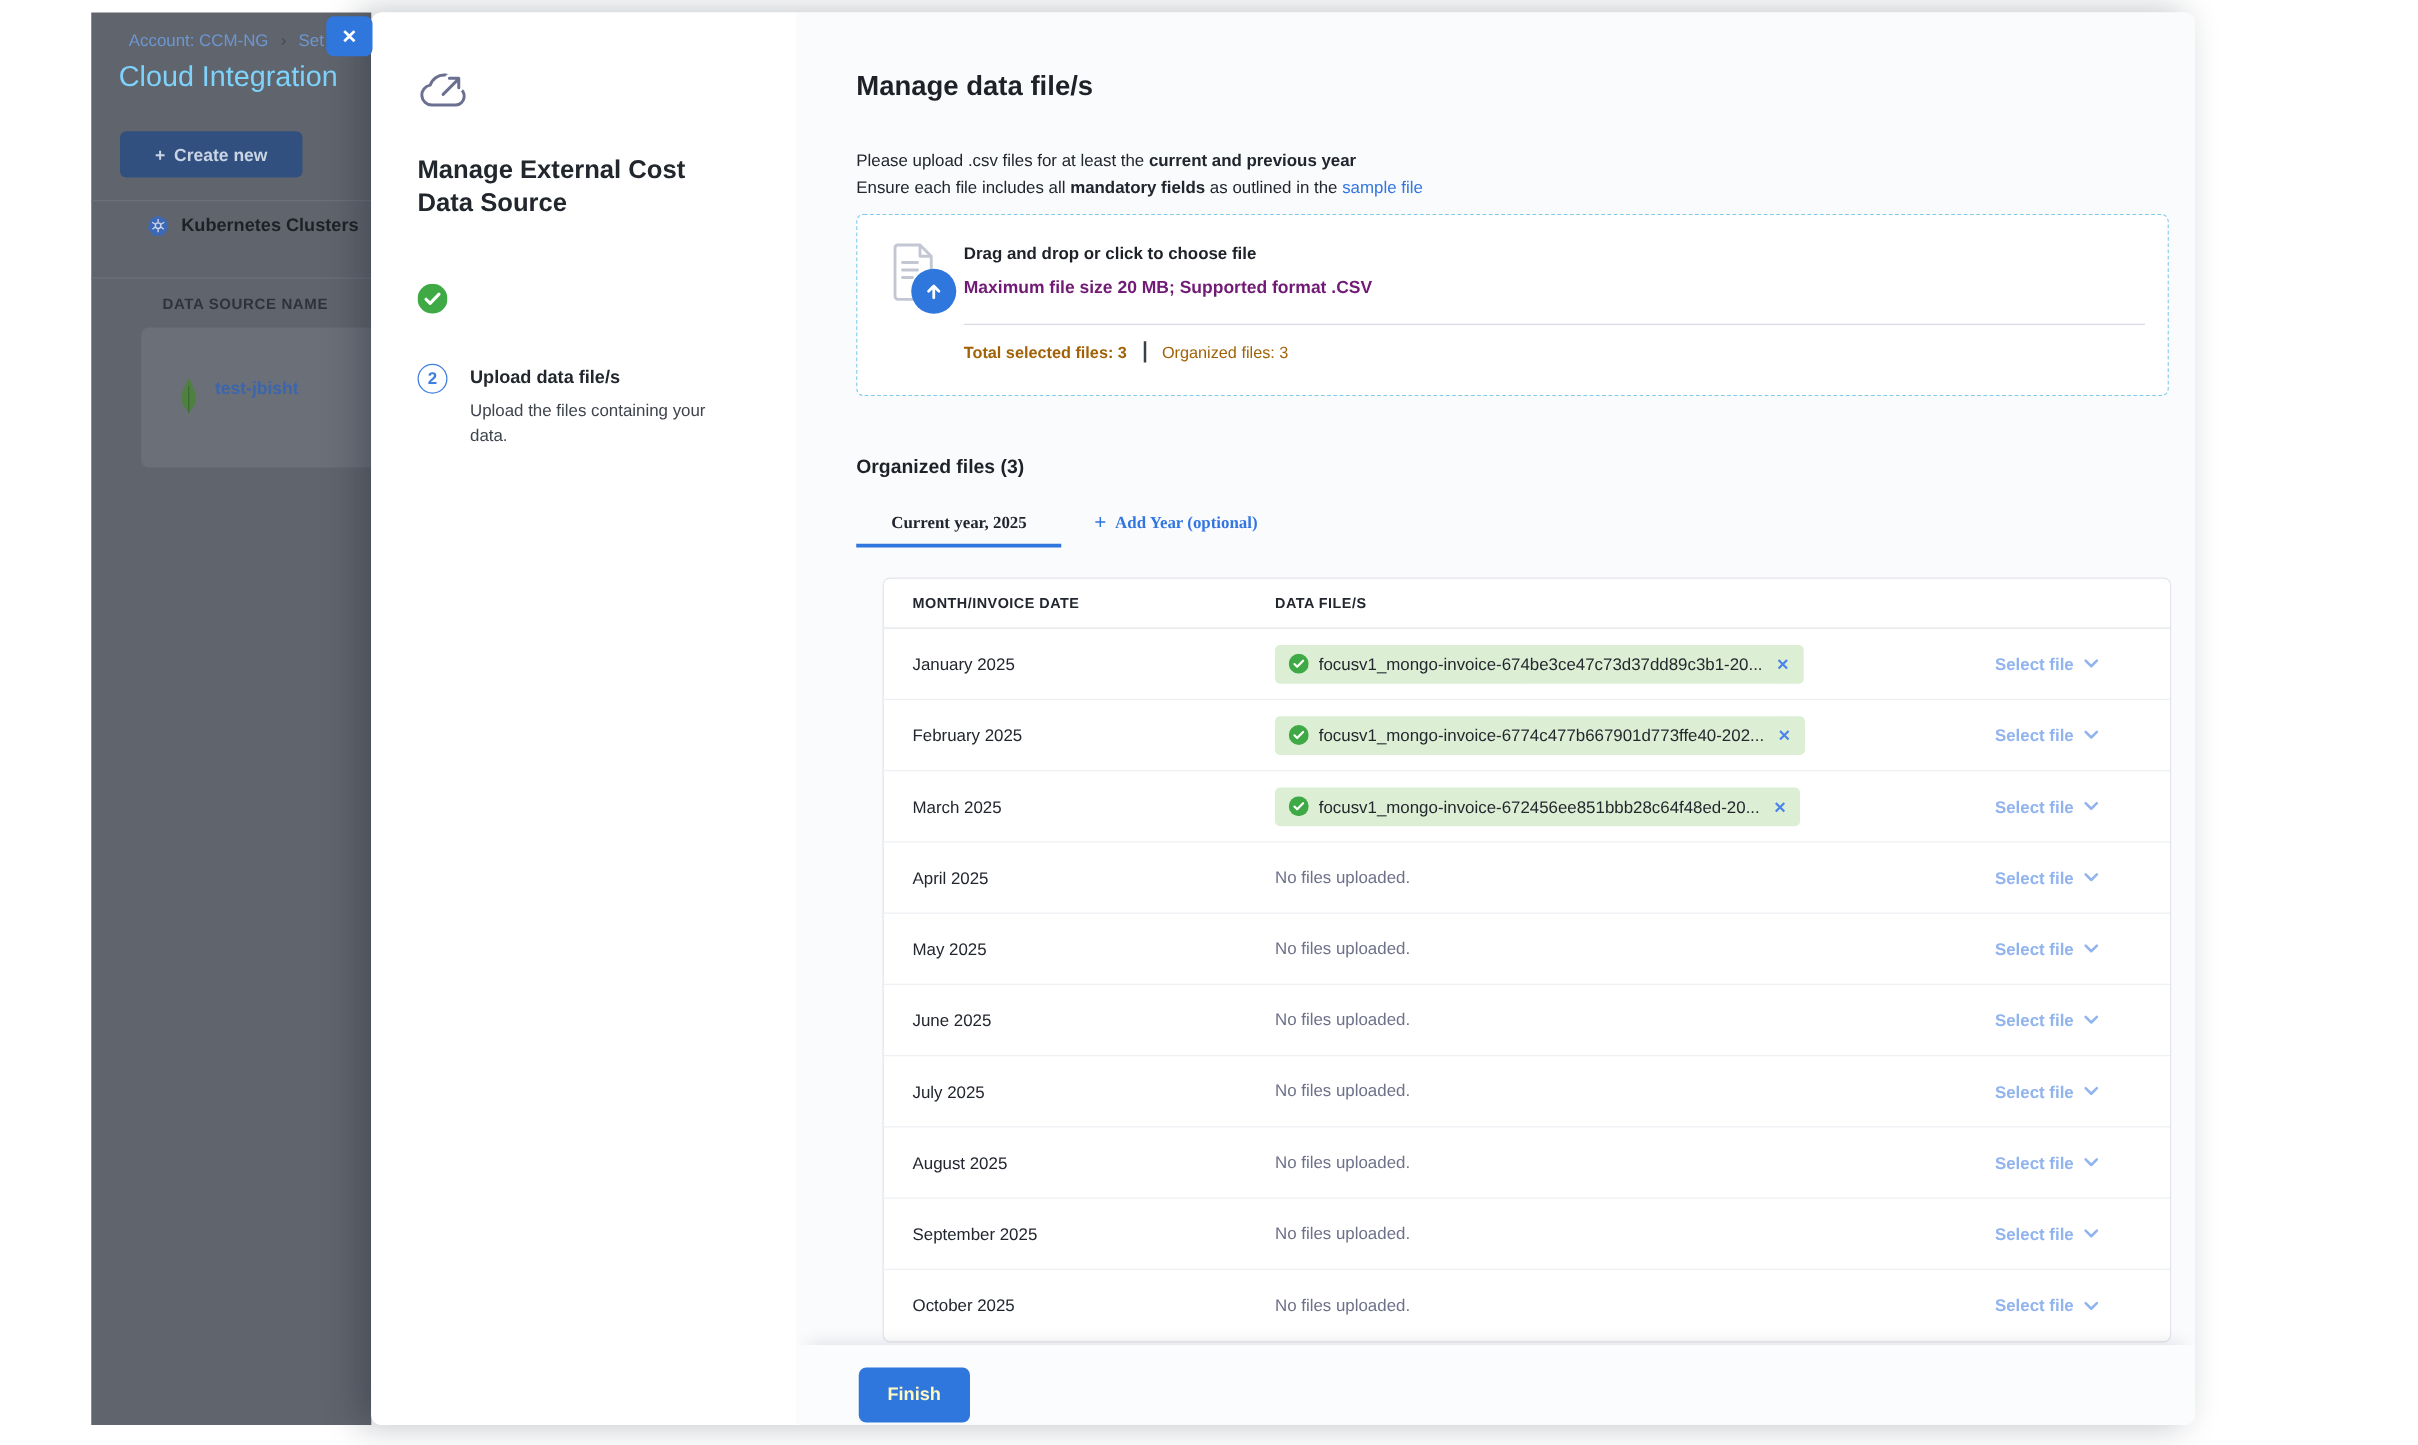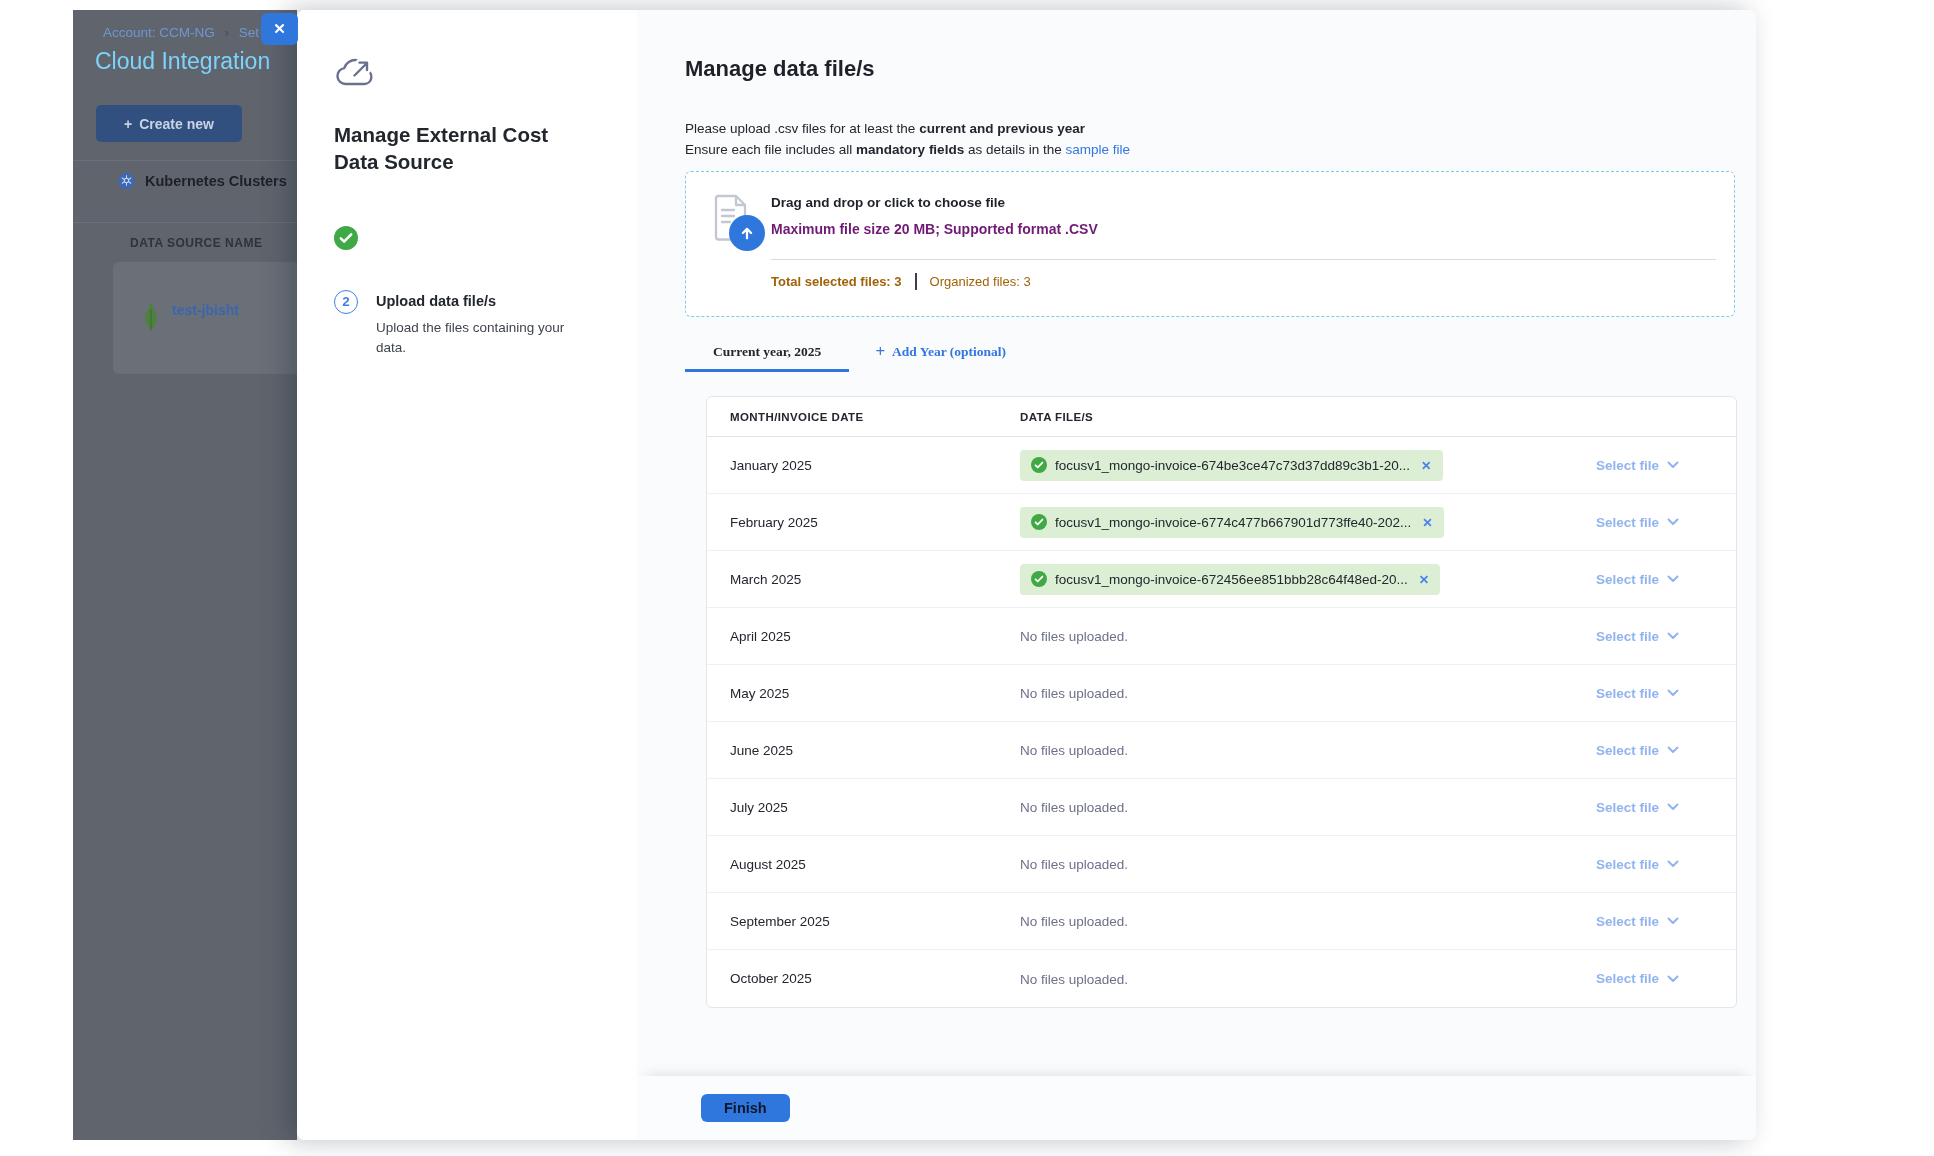--- a/index.html
+++ b/index.html
@@ -92,22 +92,22 @@
   .t-empty { font-size:13.5px; color:#6d7089; }
   .chip { display:inline-flex; align-items:center; gap:8px; height:31px; padding:0 11px;
           background:#dcefd5; border-radius:4px; max-width:520px; }
   .chip-name { font-size:13.5px; color:#23272e; white-space:nowrap; }
   .chip-close { margin-left:3px; color:#4b83ea; font-size:12.5px; font-weight:700; cursor:pointer; }
   .select-file { justify-self:end; margin-right:57px; display:flex; align-items:center; gap:8px;
                  color:#91b4ef; font-size:13.5px; font-weight:700; cursor:pointer; white-space:nowrap; }
 
   .main-footer { position:absolute; left:0; right:0; bottom:0; height:64px; background:#fbfcfd;
                  box-shadow:0 -10px 14px -10px rgba(16,24,40,.14); border-radius:0 0 8px 0; }
-  .finish-btn { position:absolute; left:64px; top:18px; height:28px; padding:0 23px; background:#2f76dd;
-                border:none; border-radius:6px; color:#0f172a; font-size:14.5px; font-weight:700;
+  .finish-btn { position:absolute; left:50px; top:18px; height:44px; padding:0 23px; background:#2f76dd;
+                border:none; border-radius:6px; color:#fef9c3; font-size:14.5px; font-weight:700;
                 font-family:"Liberation Sans", sans-serif; cursor:pointer; }
 </style>
 </head>
 <body>
 
 <div class="canvas">
 
   <div class="bg-page">
     <div class="bp-breadcrumb">
       <span class="link" style="color:#6d96d2">Account: CCM-NG</span>
@@ -198,21 +198,21 @@
     <div class="drawer-main">
       <div class="main-scroll">
 
         <div class="main-title">Manage data file/s</div>
 
         <div class="instructions">
           <div>
             <span>Please upload .csv files for at least the </span><b>current and previous year</b>
           </div>
           <div>
-            <span>Ensure each file includes all </span><b>mandatory fields</b><span> as details in the </span><a class="link">sample file</a>
+            <span>Ensure each file includes all </span><b>mandatory fields</b><span> as outlined in the </span><a class="link">sample file</a>
           </div>
         </div>
 
         <div class="dropzone">
           <span class="dz-icon">
             <svg width="42" height="50" viewBox="0 0 42 50">
               <path d="M7 3h18l9 9v32a2.5 2.5 0 0 1-2.5 2.5h-24A2.5 2.5 0 0 1 5 44V5.5A2.5 2.5 0 0 1 7 3Z" fill="#fff" stroke="#c3c7d4" stroke-width="2.3" stroke-linejoin="round"></path>
               <path d="M25 3v9h9" fill="none" stroke="#c3c7d4" stroke-width="2.3" stroke-linejoin="round"></path>
               <path d="M11 17h12M11 23h12M11 29h8" stroke="#c3c7d4" stroke-width="2.3" stroke-linecap="round"></path>
             </svg>
@@ -225,20 +225,21 @@
           <div class="dz-title">Drag and drop or click to choose file</div>
           <div class="dz-sub">Maximum file size 20 MB; Supported format .CSV</div>
           <div class="dz-divider"></div>
           <div class="dz-totals">
             <span class="tot">Total selected files: 3</span>
             <span class="dz-vr"></span>
             <span>Organized files: 3</span>
           </div>
         </div>
 
+        <div class="organized-heading">Organized files (3)</div>
 
         <div class="tabs">
           <div class="tab-active">
             <span>Current year, 2025</span>
           </div>
           <div class="tab-add">
             <span class="plus">+</span>
             <span>Add Year (optional)</span>
           </div>
         </div>

